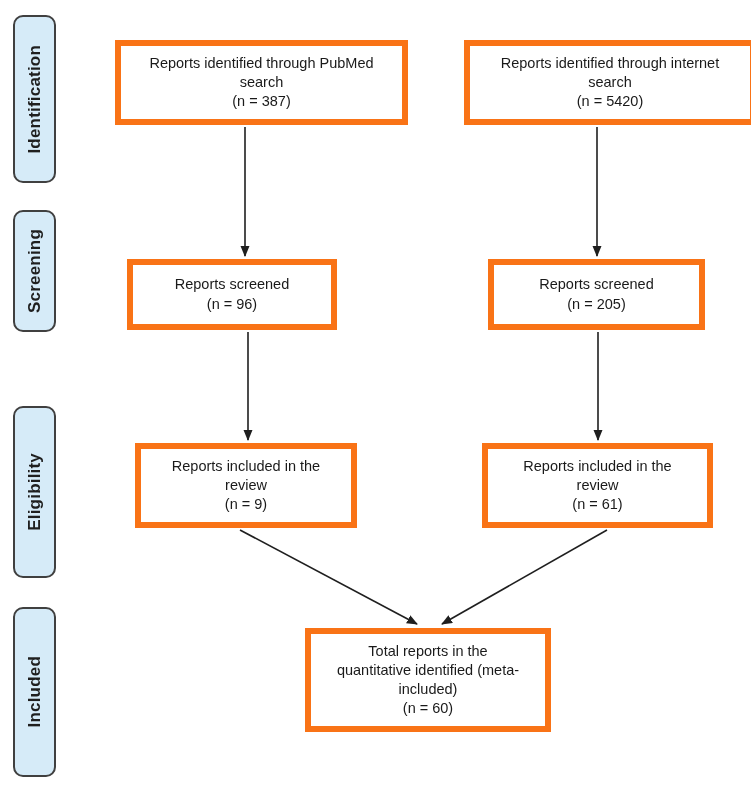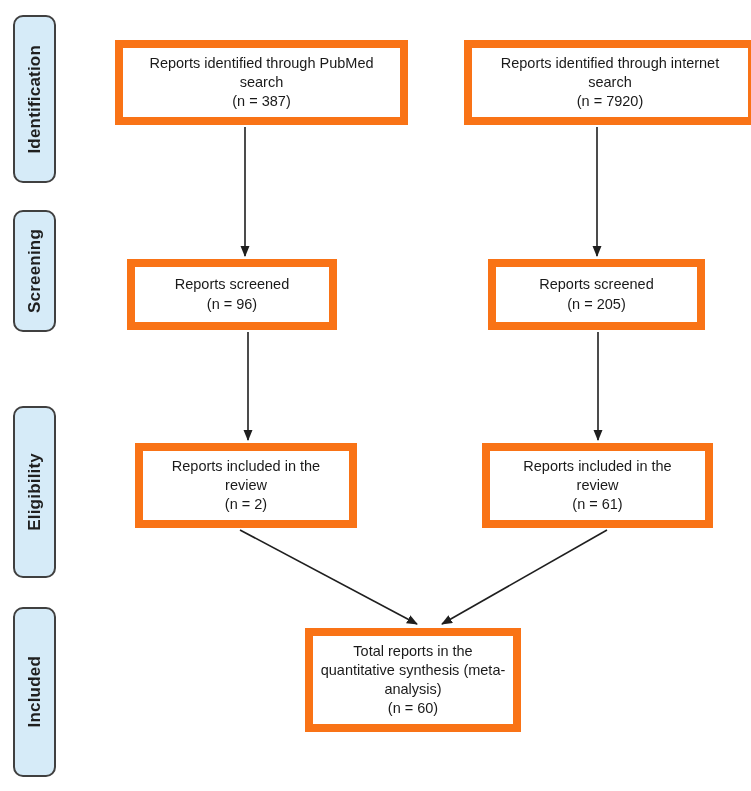--- a/index.html
+++ b/index.html
@@ -40,21 +40,21 @@
     transform: rotate(180deg);
     font-size: 17px;
     font-weight: bold;
     color: #1f1f1f;
     white-space: nowrap;
     letter-spacing: 0.2px;
   }
   .flow-box {
     position: absolute;
     background: #ffffff;
-    border: 8px solid #f97316;
+    border: 6px solid #f97316;
     box-sizing: border-box;
     display: flex;
     flex-direction: column;
     align-items: center;
     justify-content: center;
     text-align: center;
     font-size: 14.5px;
     line-height: 1.32;
     padding: 2px 4px;
   }
@@ -93,45 +93,45 @@
 
   <div class="flow-box" style="left:115px;top:40px;width:293px;height:85px;">
       <div>Reports identified through PubMed</div>
       <div>search</div>
       <div>(n = 387)</div>
     </div>
 
   <div class="flow-box" style="left:464px;top:40px;width:292px;height:85px;">
       <div>Reports identified through internet</div>
       <div>search</div>
-      <div>(n = 7920)</div>
+      <div>(n = 5420)</div>
     </div>
 
   <div class="flow-box" style="left:127px;top:259px;width:210px;height:71px;">
       <div>Reports screened</div>
       <div>(n = 96)</div>
     </div>
 
   <div class="flow-box" style="left:488px;top:259px;width:217px;height:71px;">
       <div>Reports screened</div>
       <div>(n = 205)</div>
     </div>
 
   <div class="flow-box" style="left:135px;top:443px;width:222px;height:85px;">
       <div>Reports included in the</div>
       <div>review</div>
-      <div>(n = 2)</div>
+      <div>(n = 9)</div>
     </div>
 
   <div class="flow-box" style="left:482px;top:443px;width:231px;height:85px;">
       <div>Reports included in the</div>
       <div>review</div>
       <div>(n = 61)</div>
     </div>
 
-  <div class="flow-box" style="left:305px;top:628px;width:216px;height:104px;">
+  <div class="flow-box" style="left:305px;top:628px;width:246px;height:104px;">
       <div>Total reports in the</div>
-      <div>quantitative synthesis (meta-</div>
-      <div>analysis)</div>
+      <div>quantitative identified (meta-</div>
+      <div>included)</div>
       <div>(n = 60)</div>
     </div>
 
 </div>
 
 </body></html>

